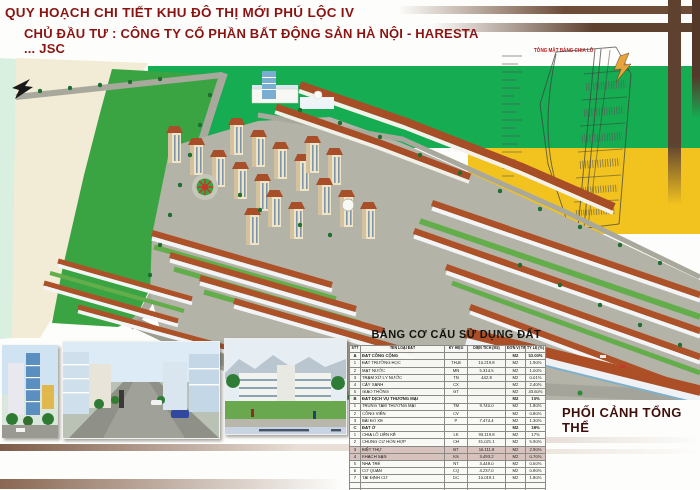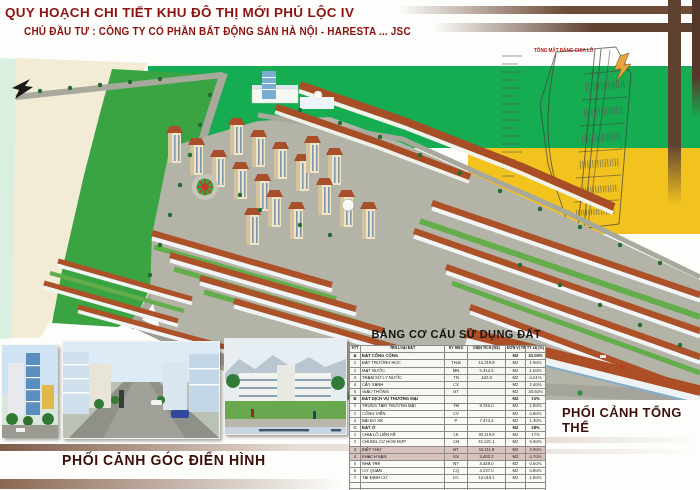--- a/index.html
+++ b/index.html
@@ -14,21 +14,21 @@
   .hbar2{position:absolute;left:432px;top:23px;width:268px;height:9px;
          background:linear-gradient(to right,rgba(110,77,56,0),#5f4130 60%);z-index:6;}
   .vbar1{position:absolute;left:668px;top:0;width:13px;height:205px;
          background:linear-gradient(to bottom,#5f4130 70%,rgba(95,65,48,0));z-index:6;}
   .vbar2{position:absolute;left:692px;top:0;width:8px;height:118px;
          background:linear-gradient(to bottom,#54392b 65%,rgba(84,57,43,0));z-index:6;}
   
   .title{position:absolute;left:5px;top:5px;width:470px;color:#8a1311;
          font-size:13.5px;font-weight:bold;letter-spacing:.3px;z-index:7;}
   .subtitle{position:absolute;left:24px;top:26px;width:460px;color:#8a1311;
-         font-size:10px;font-weight:bold;letter-spacing:.2px;z-index:7;}
+         font-size:13px;font-weight:bold;letter-spacing:.2px;z-index:7;}
   
   .siteplan{position:absolute;left:498px;top:42px;z-index:2;}
   .render{position:absolute;left:0;top:55px;z-index:3;}
   
   .photo{position:absolute;z-index:8;box-shadow:2px 2px 3px rgba(60,50,40,.45);}
   #photo1{left:2px;top:345px;}
   #photo2{left:62px;top:341px;border:1px solid #f2f2f2;}
   #photo3{left:224px;top:338px;border:1px solid #eeeeee;}
   
   .blbar1{position:absolute;left:0;top:443px;width:352px;height:7px;z-index:8;
@@ -395,21 +395,20 @@
     <circle cx="8" cy="42" r="7" fill="#2e7c36"></circle>
       <circle cx="113" cy="44" r="7" fill="#2e7c36"></circle>
     <rect x="26" y="70" width="3" height="8" fill="#8a2f24"></rect>
       <rect x="88" y="72" width="3" height="8" fill="#27406e"></rect>
     <rect x="0" y="88" width="121" height="7" fill="#c8d4e2"></rect>
     <rect x="34" y="90" width="50" height="2.4" fill="#49546a"></rect>
       <rect x="106" y="90" width="10" height="2.4" fill="#49546a"></rect>
   </svg>
 
   <div class="blbar1"></div>
-  <div class="caption-left">PHỐI CẢNH GÓC ĐIỂN HÌNH</div>
   <div class="blbar2"></div>
 
   <div class="caption-right">PHỐI CẢNH TỔNG THỂ</div>
   <div class="brbar1"></div>
   <div class="brbar2"></div>
 
   <div class="tbl-title">BẢNG CƠ CẤU SỬ DỤNG ĐẤT</div>
   <table class="land">
     <colgroup>
       <col class="c1">

